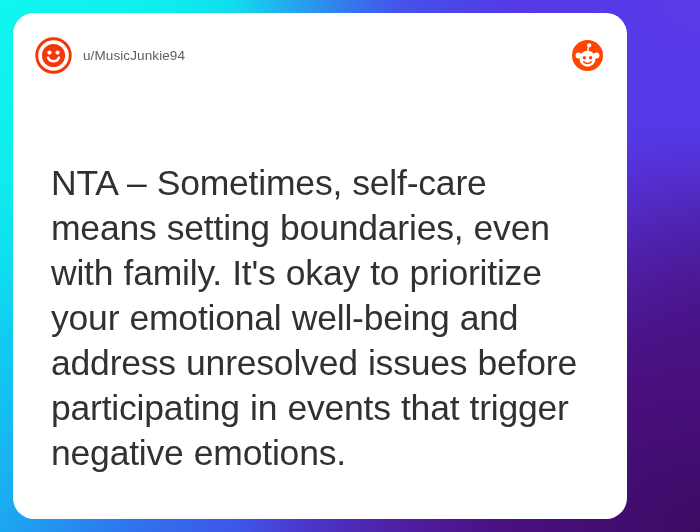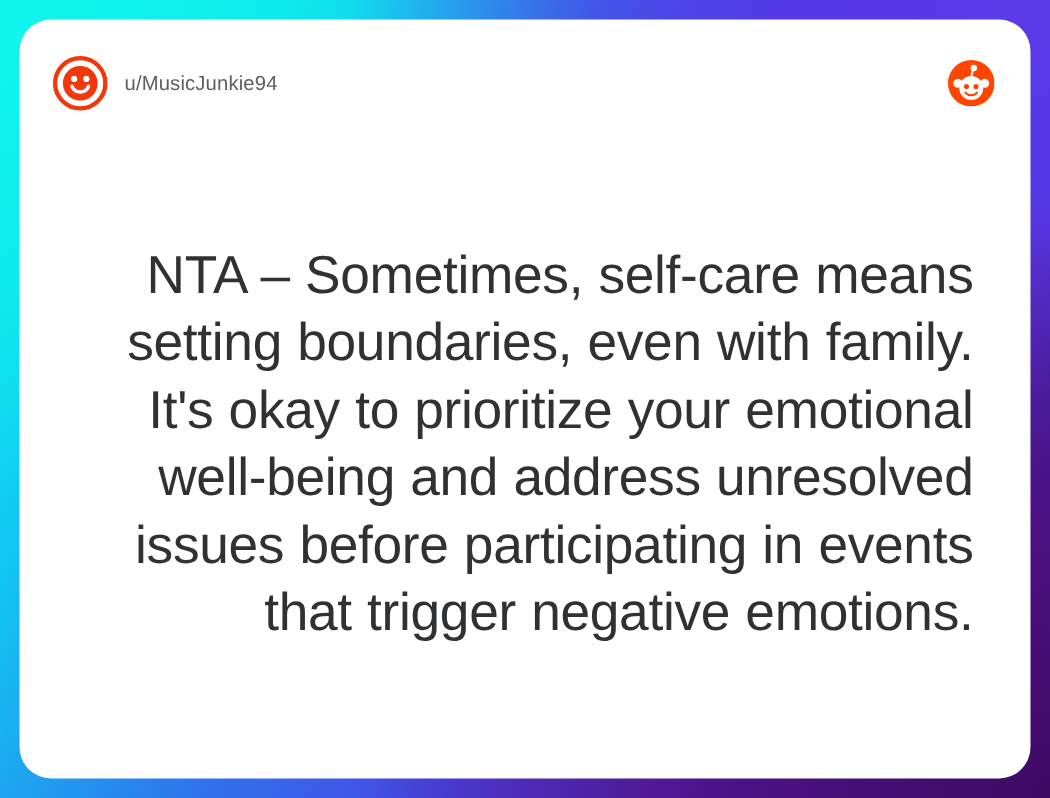--- a/index.html
+++ b/index.html
@@ -30,21 +30,21 @@
       radial-gradient(115% 120% at 100% 0%, #5b3ae8 0%, #5538e6 20%, rgba(85,56,230,0) 58%),
       radial-gradient(110% 120% at 0% 0%, #10f6ee 0%, #0ef0ec 18%, rgba(14,240,236,0) 52%),
       linear-gradient(118deg, #0ff5ef 0%, #11c9f2 20%, #2f73ee 42%, #4a43e4 60%, #5a2fcf 74%, #451a96 87%, #3a0a5e 100%);
   }
 
   
   .card {
     position: absolute;
     left: 13px;
     top: 13px;
-    width: 674px;
+    width: 614px;
     height: 506px;
     background: #ffffff;
     border-radius: 21px;
     box-sizing: border-box;
     overflow: hidden;
   }
 
   
   .card-header {
     position: absolute;
@@ -93,21 +93,20 @@
     position: absolute;
     left: 38px;
     right: 38px;
     top: 148px;
     font-size: 35.5px;
     line-height: 45px;
     font-weight: 300;
     color: #2f3133;
     letter-spacing: -0.2px;
     word-spacing: 0.5px;
-    text-align: right;
   }
 </style>
 </head>
 <body>
 
 <div id="screenshot">
 
   <div class="backdrop"></div>
 
   <div class="card">

